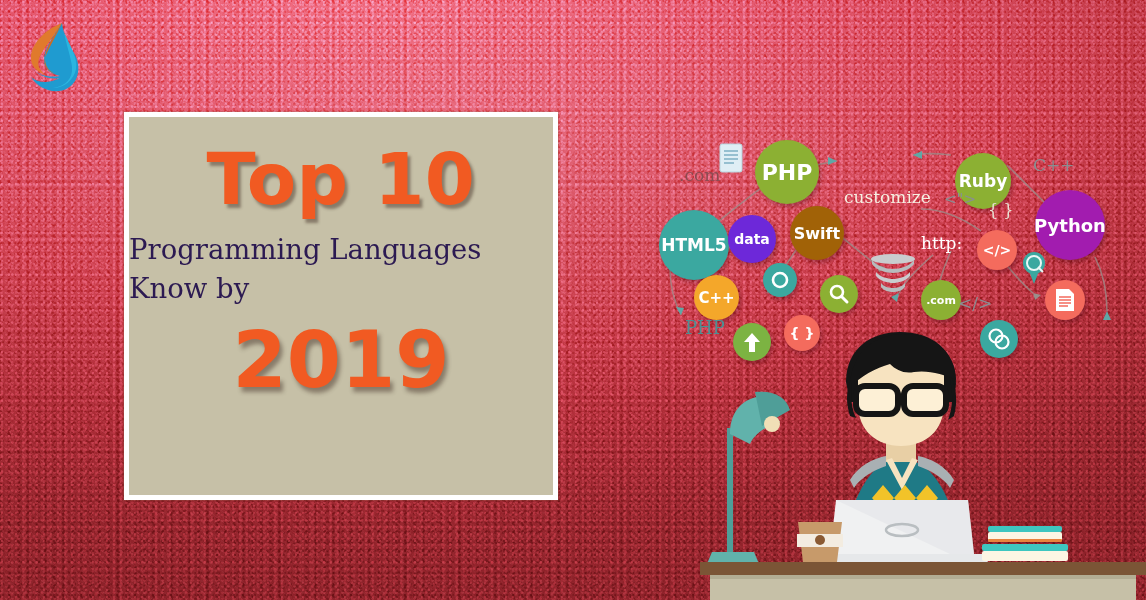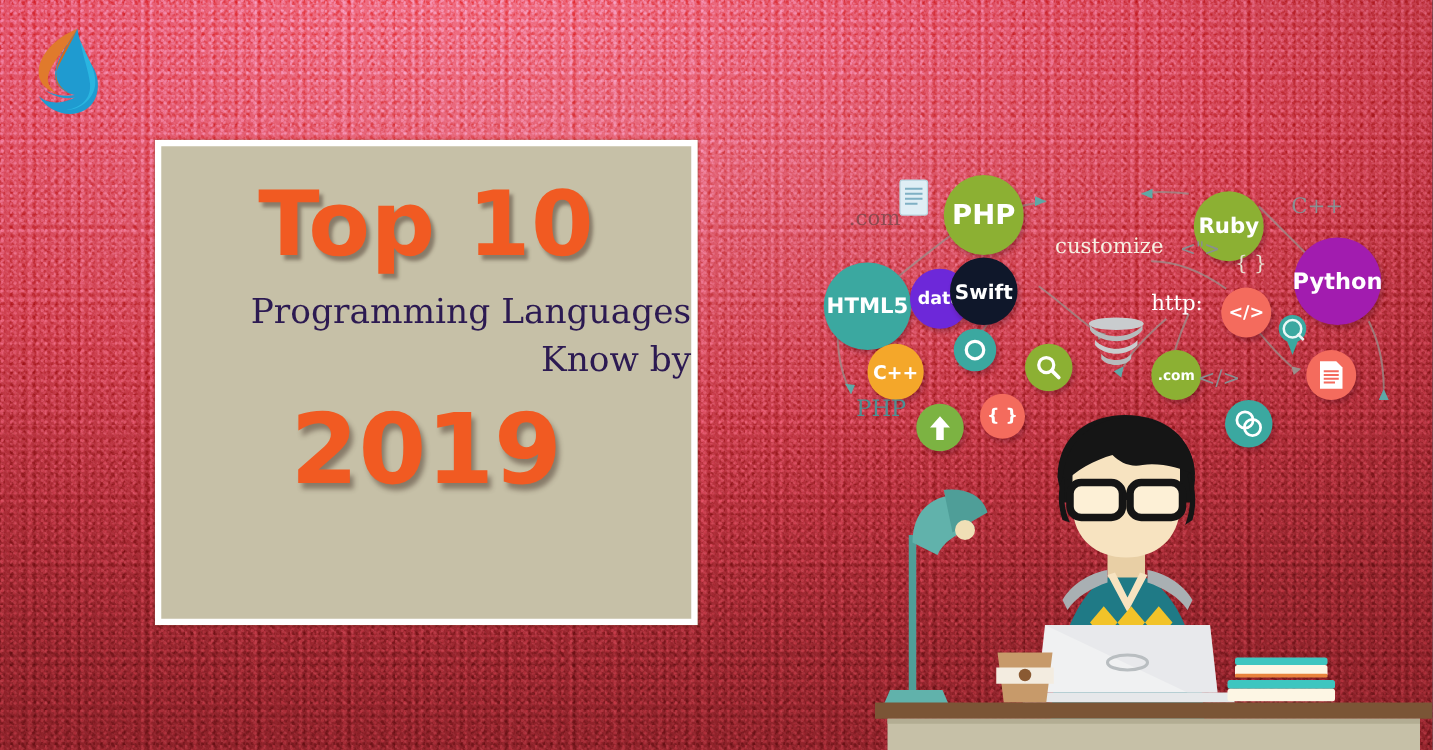--- a/index.html
+++ b/index.html
@@ -57,21 +57,21 @@
   }
   .card-inner{position:absolute;inset:0;display:flex;flex-direction:column;
     align-items:center;justify-content:flex-start;padding-top:24px;}
   .t-top{
     font-family:"DejaVu Sans",sans-serif;font-weight:bold;
     font-size:72px;line-height:1.08;color:#f15a22;letter-spacing:.5px;
     text-shadow:3px 4px 3px rgba(60,40,30,.45);
   }
   .t-mid{
     font-family:"DejaVu Serif","Liberation Serif",serif;
-    font-size:27.5px;line-height:1.42;color:#2c1a52;text-align:right;
+    font-size:27.5px;line-height:1.42;color:#2c1a52;text-align:left;
     margin-top:11px;width:100%;
   }
   .t-year{
     font-family:"DejaVu Sans",sans-serif;font-weight:bold;
     font-size:78px;line-height:1;color:#f15a22;margin-top:13px;
     text-shadow:3px 5px 4px rgba(60,40,30,.45);
   }
 
   
   .cluster{position:absolute;left:655px;top:125px;width:490px;height:250px;}
@@ -155,21 +155,21 @@
         <path d="M222 140 l8 2 l-6 5 z"></path>
         <path d="M280 178 l4 8 l-8 -1 z"></path>
         <path d="M378 168 l8 2 l-6 5 z"></path>
       </g>
     </svg>
 
     <div id="bubbleList">
         <div class="bub" style="left: 100px; top: 15px; width: 64px; height: 64px; background: rgb(140, 176, 51); font-size: 22px;">PHP</div>
         <div class="bub" style="left: 4px; top: 85px; width: 70px; height: 70px; background: rgb(59, 168, 160); font-size: 17px;">HTML5</div>
         <div class="bub" style="left: 73px; top: 90px; width: 48px; height: 48px; background: #6d28d9; font-size: 14px;">data</div>
-        <div class="bub" style="left: 105px; top: 81px; width: 54px; height: 54px; background: #0f172a; font-size: 16px;">Swift</div>
+        <div class="bub" style="left: 135px; top: 81px; width: 54px; height: 54px; background: #a16207; font-size: 16px;">Swift</div>
         <div class="bub" style="left: 39px; top: 150px; width: 45px; height: 45px; background: rgb(244, 167, 42); font-size: 15px;">C++</div>
         <div class="bub" style="left: 300px; top: 28px; width: 56px; height: 56px; background: rgb(140, 176, 51); font-size: 17px;">Ruby</div>
         <div class="bub" style="left: 380px; top: 65px; width: 70px; height: 70px; background: #a21caf; font-size: 18px; text-align: right;">Python</div>
       </div>
 
     <div id="iconList">
         <div class="bub" style="left: 108px; top: 138px; width: 34px; height: 34px; background: rgb(59, 168, 160);">
           <svg width="20" height="20" viewBox="0 0 20 20">
             <circle cx="10" cy="10" r="7" fill="none" stroke="#fff" stroke-width="2.6"></circle>
           </svg>

